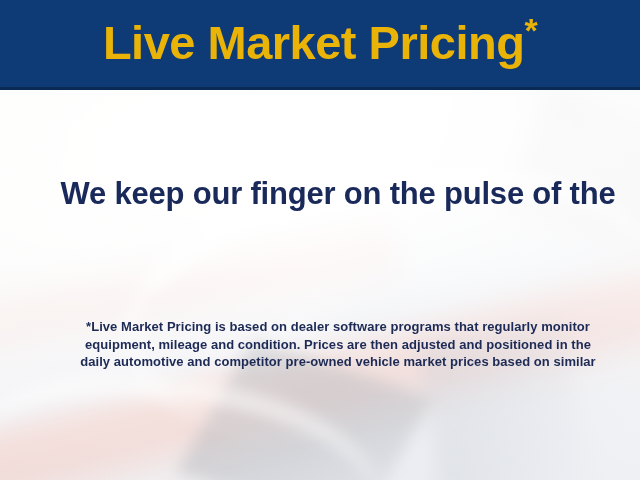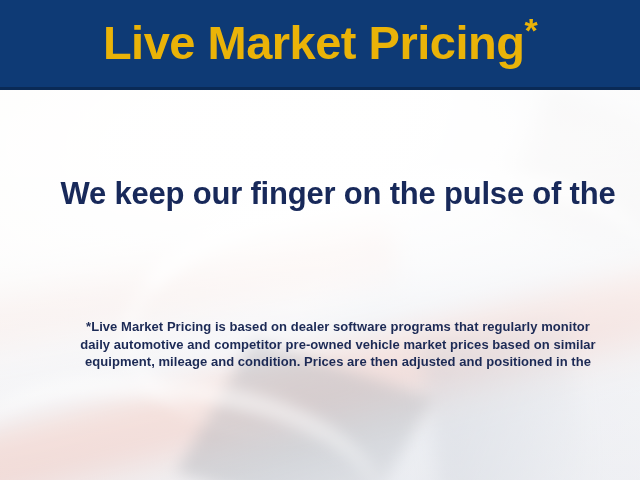--- a/index.html
+++ b/index.html
@@ -234,18 +234,18 @@
   </div>
 
   <div class="content">
 
     <div class="headline">
       <span class="headline-line">We keep our finger on the pulse of the</span>
     </div>
 
     <div class="disclaimer">
       <span class="disclaimer-line">*Live Market Pricing is based on dealer software programs that regularly monitor</span>
+      <span class="disclaimer-line">equipment, mileage and condition. Prices are then adjusted and positioned in the</span>
       <span class="disclaimer-line">daily automotive and competitor pre-owned vehicle market prices based on similar</span>
-      <span class="disclaimer-line">equipment, mileage and condition. Prices are then adjusted and positioned in the</span>
     </div>
 
   </div>
 </div>
 
 </body></html>

